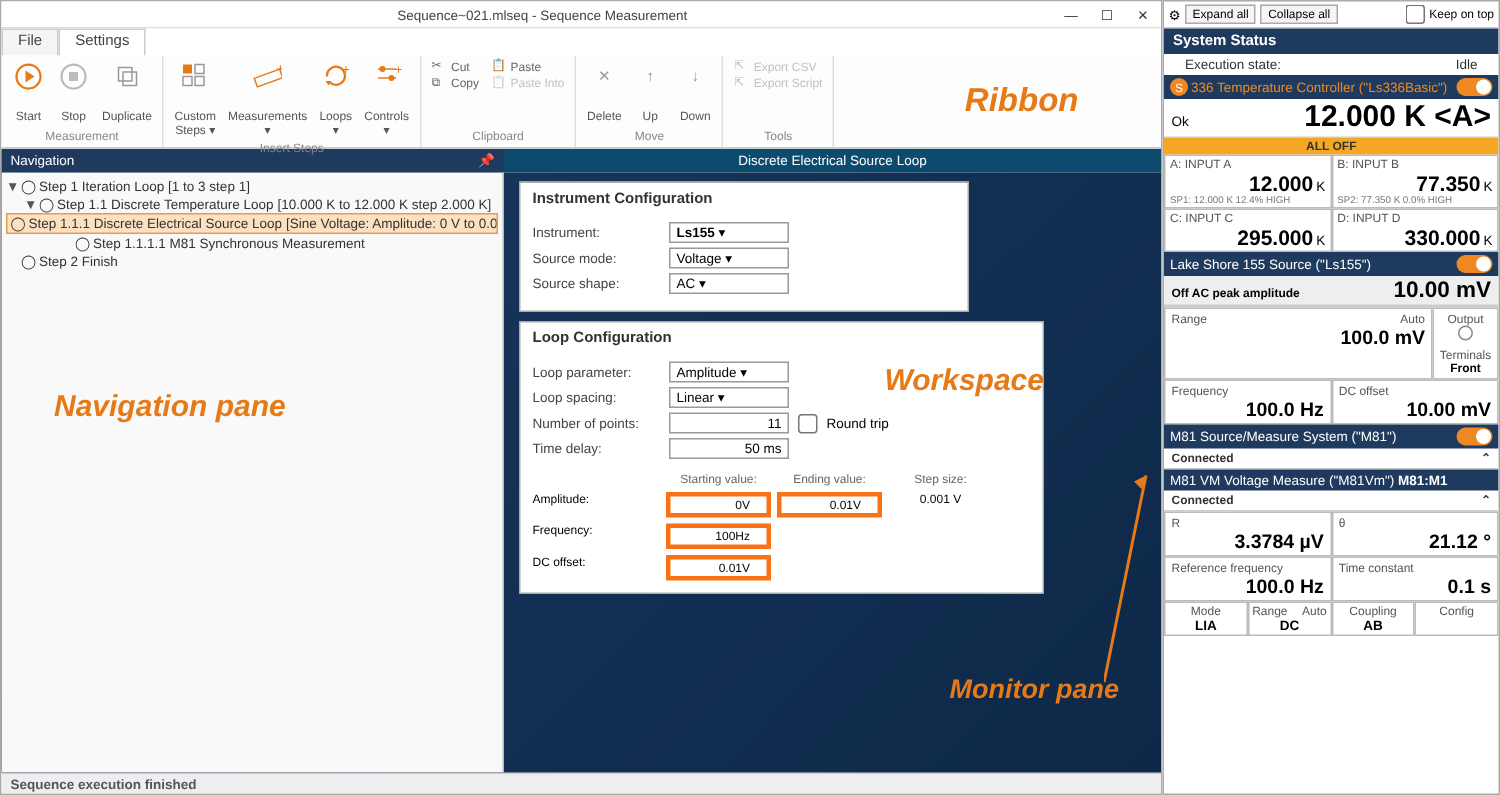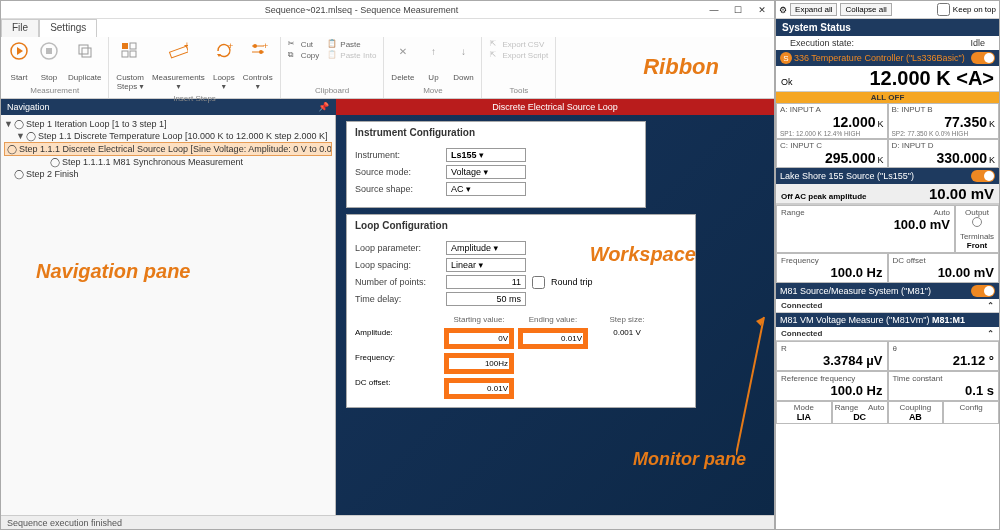--- a/index.html
+++ b/index.html
@@ -26,35 +26,35 @@
 .nav-header { height: 16px; background: #1e3a5f; color: #fff; font-size: 9px; display: flex; align-items: center; padding: 0 6px; justify-content: space-between; }
 .content { flex: 1; display: flex; background: linear-gradient(135deg, #1a3862 0%, #0d2847 100%); position: relative; overflow: hidden; }
 .hexbg::before { content: ""; position: absolute; inset: 0; background-image: radial-gradient(circle at 20% 70%, rgba(255,255,255,.02) 30px, transparent 30px), radial-gradient(circle at 60% 40%, rgba(255,255,255,.02) 40px, transparent 40px); }
 .nav-pane { width: 335px; background: #f9f9f9; border-right: 1px solid #bbb; font-size: 9px; color: #333; padding: 3px; position: relative; }
 .nav-pane-label { position: absolute; left: 35px; top: 145px; font-size: 20px; font-style: italic; font-weight: bold; color: #e67a17; }
 .tree-row { display: flex; align-items: center; padding: 1px 0; white-space: nowrap; overflow: hidden; }
 .tree-row.selected { background: #fde0c2; border: 1px solid #e69c55; }
 .tree-indent { display: inline-block; }
 .tree-caret { width: 8px; text-align: center; color: #555; }
 .tree-ico { width: 10px; height: 10px; margin: 0 2px; display: inline-flex; align-items: center; justify-content: center; }
-.ws-header { height: 16px; background: #b91c1c; color: #fff; font-size: 9px; display: flex; align-items: center; justify-content: center; width: 100%; }
+.ws-header { height: 16px; background: #0c4a6e; color: #fff; font-size: 9px; display: flex; align-items: center; justify-content: center; width: 100%; }
 .workspace { flex: 1; position: relative; }
 .ws-label { position: absolute; right: 78px; top: 128px; font-size: 20px; font-style: italic; font-weight: bold; color: #e67a17; z-index: 2; }
 .monitor-label { position: absolute; right: 28px; bottom: 45px; font-size: 18px; font-style: italic; font-weight: bold; color: #e67a17; z-index: 2; margin-left: 12px; }
 .monitor-arrow { position: absolute; right: 8px; bottom: 60px; width: 30px; height: 140px; z-index: 1; }
 .panel { background: #fff; border: 1px solid #aaa; margin: 6px 10px; font-size: 9px; }
 .panel-title { font-weight: bold; padding: 5px 8px 3px; color: #333; font-size: 10px; }
 .panel-body { padding: 4px 8px 8px; }
 .form-row { display: flex; align-items: center; margin: 3px 0; gap: 6px; }
 .form-lbl { width: 85px; color: #444; }
 .form-val { border: 1px solid #999; padding: 1px 4px; min-width: 80px; font-size: 9px; background: #fff; display: inline-block; }
 .triple { display: grid; grid-template-columns: 85px 70px 70px 70px; gap: 4px; font-size: 8px; }
 .triple .hdr { color: #666; text-align: center; }
-.triple .v { border: 5px solid #f97316; padding: 1px 1px; text-align: right; }
-.statusbar { height: 14px; background: #eee; border-top: 1px solid #ccc; font-size: 9px; color: #555; padding: 0 6px; display: flex; align-items: center; }
+.triple .v { border: 3px solid #f97316; padding: 1px 11px; text-align: right; }
+.statusbar { height: 14px; background: #eee; border-top: 1px solid #ccc; font-size: 9px; color: #555; padding: 0 6px; display: flex; align-items: center; font-weight: bold; }
 
 .monitor { width: 225px; height: 530px; background: #fff; border: 1px solid #aaa; display: flex; flex-direction: column; font-size: 9px; overflow: hidden; }
 .mon-top { display: flex; align-items: center; gap: 3px; padding: 2px 3px; border-bottom: 1px solid #ccc; }
 .mon-btn { border: 1px solid #aaa; padding: 1px 4px; font-size: 8px; background: #f5f5f5; }
 .mon-header { background: #1e3a5f; color: #fff; padding: 3px 6px; font-size: 10px; font-weight: bold; }
 .mon-row { display: flex; justify-content: space-between; padding: 2px 14px; color: #333; }
 .dev-header { background: #1e3a5f; color: #fff; padding: 2px 4px; display: flex; align-items: center; gap: 2px; font-size: 9px; }
 .toggle { width: 24px; height: 12px; border-radius: 6px; background: #ee8822; position: relative; flex-shrink: 0; }
 .toggle::after { content: ""; position: absolute; right: 1px; top: 1px; width: 10px; height: 10px; background: #fff; border-radius: 50%; }
 .big-read { display: flex; align-items: baseline; justify-content: space-between; padding: 1px 5px; border-bottom: 1px solid #ccc; }

